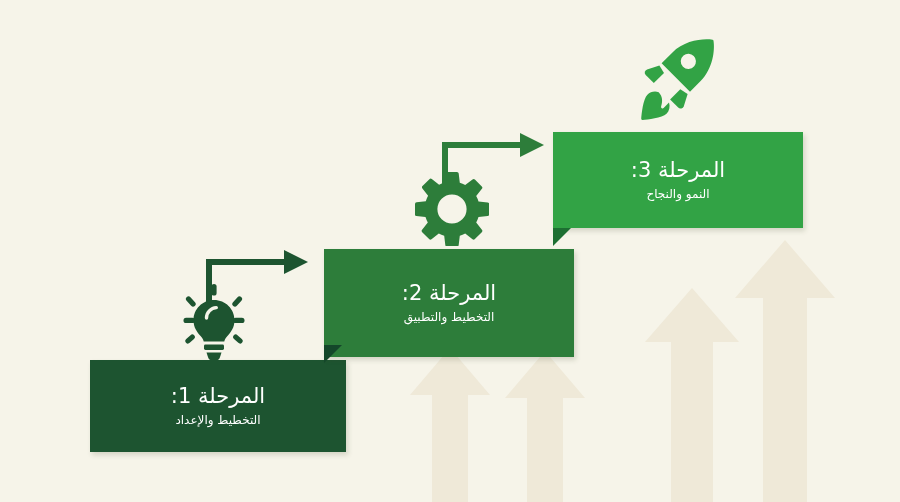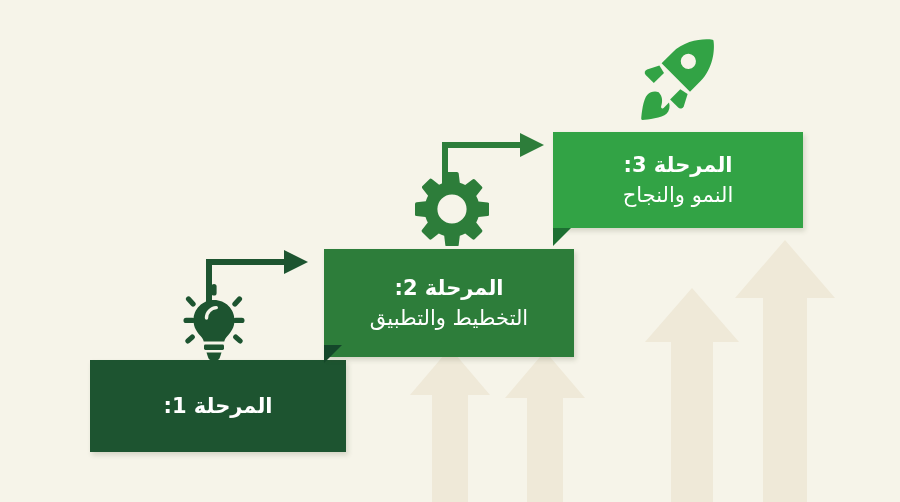--- a/index.html
+++ b/index.html
@@ -37,26 +37,26 @@
     flex-direction: column;
     align-items: center;
     justify-content: center;
     color: #ffffff;
     text-align: center;
     line-height: 1.28;
     box-shadow: 2px 3px 5px rgba(60, 70, 40, 0.18);
   }
   .step-title {
     font-size: 21px;
-    font-weight: 700;
+    font-weight: 400;
     letter-spacing: 0.2px;
     white-space: nowrap;
   }
   .step-sub {
-    font-size: 21px;
+    font-size: 12px;
     font-weight: 400;
     margin-top: 3px;
     white-space: nowrap;
   }
 
   #step1 {
     left: 90px;
     top: 360px;
     width: 256px;
     height: 92px;
@@ -119,20 +119,21 @@
     <g fill="#efe9d8">
       <path d="M410 395 l40 -47 l40 47 l-22 0 l0 107 l-36 0 l0 -107 z"></path>
       <path d="M505 398 l40 -47 l40 47 l-22 0 l0 104 l-36 0 l0 -104 z"></path>
       <path d="M645 342 l47 -54 l47 54 l-26 0 l0 160 l-42 0 l0 -160 z"></path>
       <path d="M735 298 l50 -58 l50 58 l-28 0 l0 204 l-44 0 l0 -204 z"></path>
     </g>
   </svg>
 
   <div class="step" id="step1">
     <div class="step-title">المرحلة 1:</div>
+    <div class="step-sub">التخطيط والإعداد</div>
   </div>
 
   <div class="step" id="step2">
     <div class="step-title">المرحلة 2:</div>
     <div class="step-sub">التخطيط والتطبيق</div>
   </div>
   <div class="fold" id="fold2"></div>
 
   <div class="step" id="step3">
     <div class="step-title">المرحلة 3:</div>

